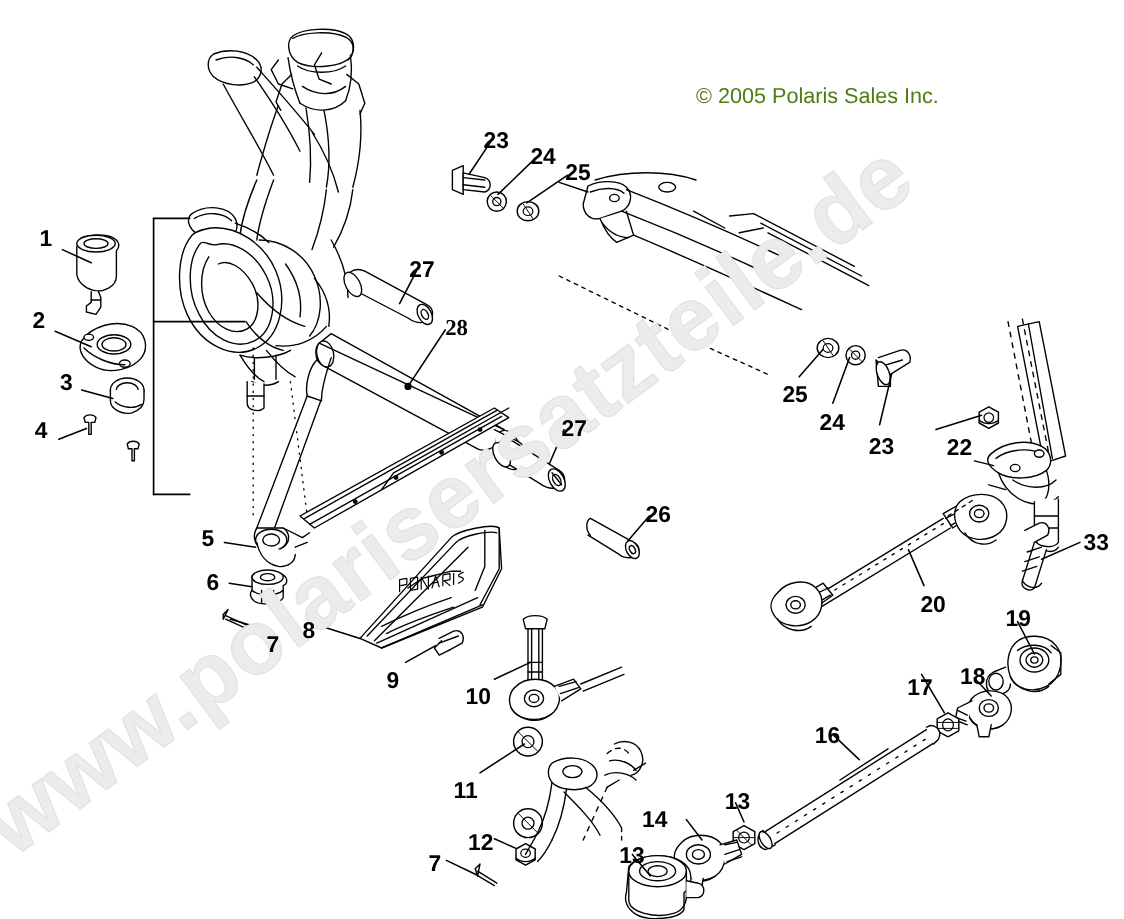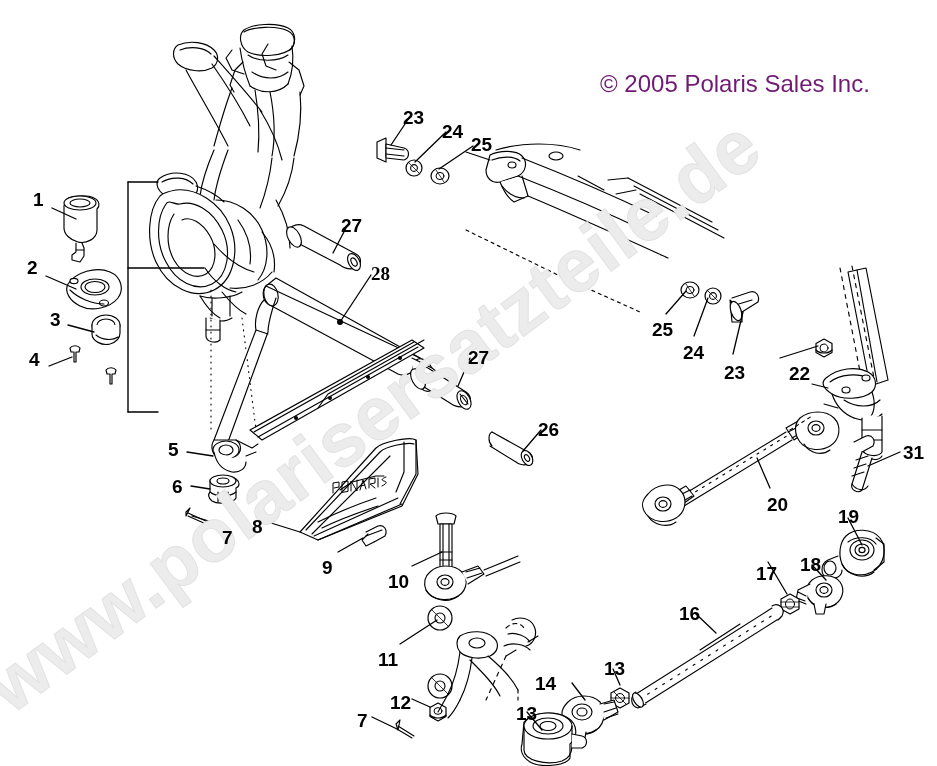--- a/index.html
+++ b/index.html
@@ -32,24 +32,23 @@
     color: #000000;
     line-height: 1;
     white-space: nowrap;
     user-select: none;
   }
   #copyright {
     position: absolute;
     left: 580px;
     top: 70px;
     font-family: "Liberation Sans", sans-serif;
-    font-size: 24px;
-    color: #701a75;
+    font-size: 18px;
+    color: #4d7c0f;
     white-space: nowrap;
-    margin-left: 20px;
   }
   #watermark {
     position: absolute;
     left: -30px;
     top: 660px;
     transform-origin: left top;
     transform: rotate(-36.5deg);
     font-family: "Liberation Sans", sans-serif;
     font-size: 75px;
     font-weight: 700;
@@ -568,21 +567,21 @@
       <div class="callout" style="left: 378px; top: 650px;">11</div>
       <div class="callout" style="left: 390px; top: 693px;">12</div>
       <div class="callout" style="left: 516px; top: 704px;">13</div>
       <div class="callout" style="left: 535px; top: 674px;">14</div>
       <div class="callout" style="left: 604px; top: 659px;">13</div>
       <div class="callout" style="left: 679px; top: 604px;">16</div>
       <div class="callout" style="left: 756px; top: 540px; margin-top: 24px;">17</div>
       <div class="callout" style="left: 800px; top: 555px;">18</div>
       <div class="callout" style="left: 838px; top: 507px;">19</div>
       <div class="callout" style="left: 767px; top: 495px;">20</div>
-      <div class="callout" style="left: 903px; top: 443px;">31</div>
+      <div class="callout" style="left: 903px; top: 443px;">33</div>
       <div class="callout" style="left: 765px; top: 364px; margin-left: 24px;">22</div>
       <div class="callout" style="left: 403px; top: 108px;">23</div>
       <div class="callout" style="left: 442px; top: 122px;">24</div>
       <div class="callout" style="left: 471px; top: 135px;">25</div>
       <div class="callout" style="left: 538px; top: 420px;">26</div>
       <div class="callout" style="left: 341px; top: 216px;">27</div>
       <div class="callout" style="left: 371px; top: 264px; font-family: Liberation Serif, serif;">28</div>
       <div class="callout" style="left: 468px; top: 348px;">27</div>
       <div class="callout" style="left: 652px; top: 320px;">25</div>
       <div class="callout" style="left: 683px; top: 343px;">24</div>

